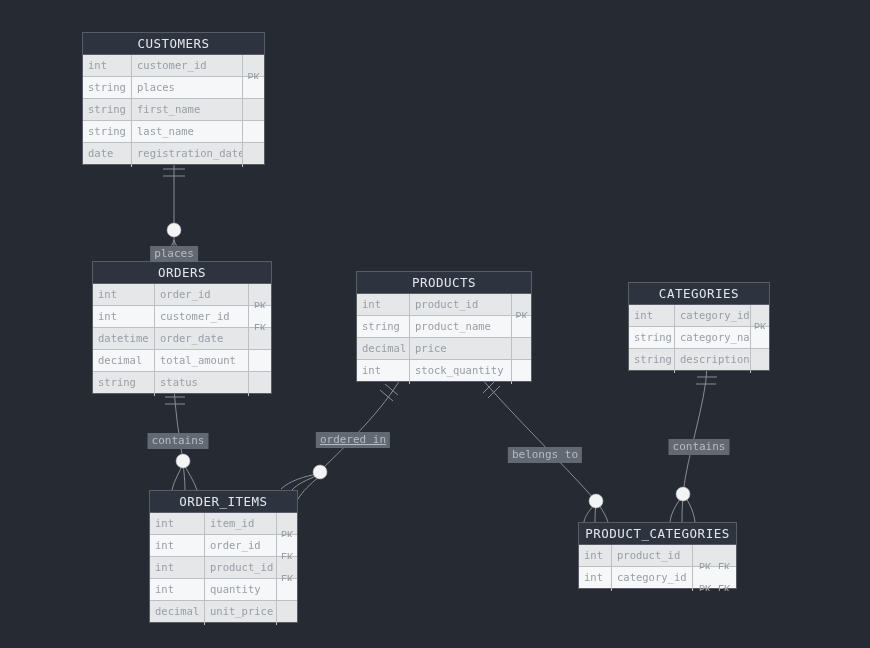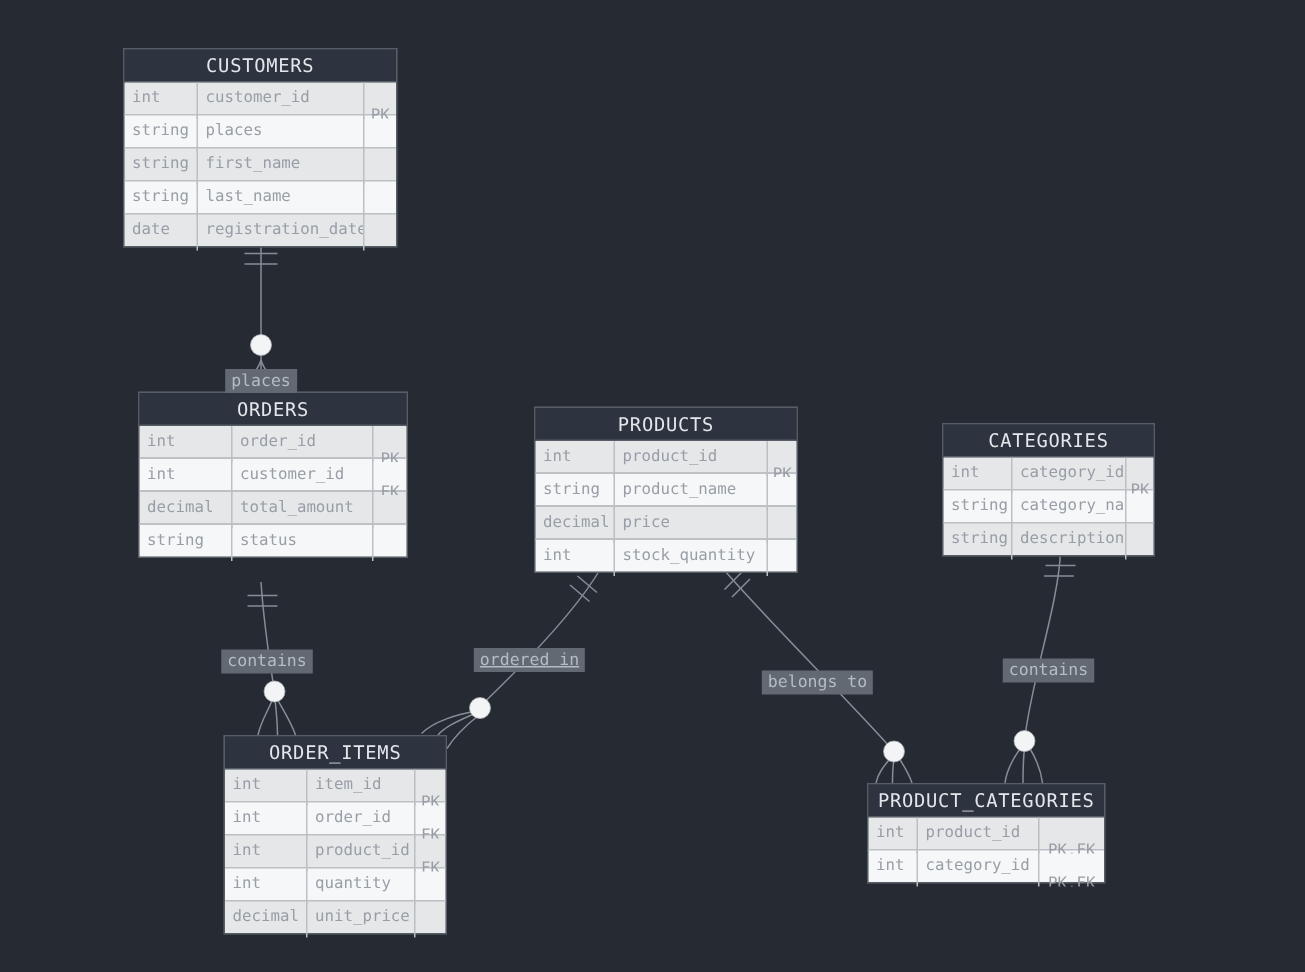--- a/index.html
+++ b/index.html
@@ -134,20 +134,25 @@
       <div class="cell t">int</div>
       <div class="cell n">order_id</div>
       <div class="cell k">PK</div>
     </div>
     <div class="row">
       <div class="cell t">int</div>
       <div class="cell n">customer_id</div>
       <div class="cell k">FK</div>
     </div>
     <div class="row">
+      <div class="cell t">datetime</div>
+      <div class="cell n">order_date</div>
+      <div class="cell k"></div>
+    </div>
+    <div class="row">
       <div class="cell t">decimal</div>
       <div class="cell n">total_amount</div>
       <div class="cell k"></div>
     </div>
     <div class="row">
       <div class="cell t">string</div>
       <div class="cell n">status</div>
       <div class="cell k"></div>
     </div>
   </div>

